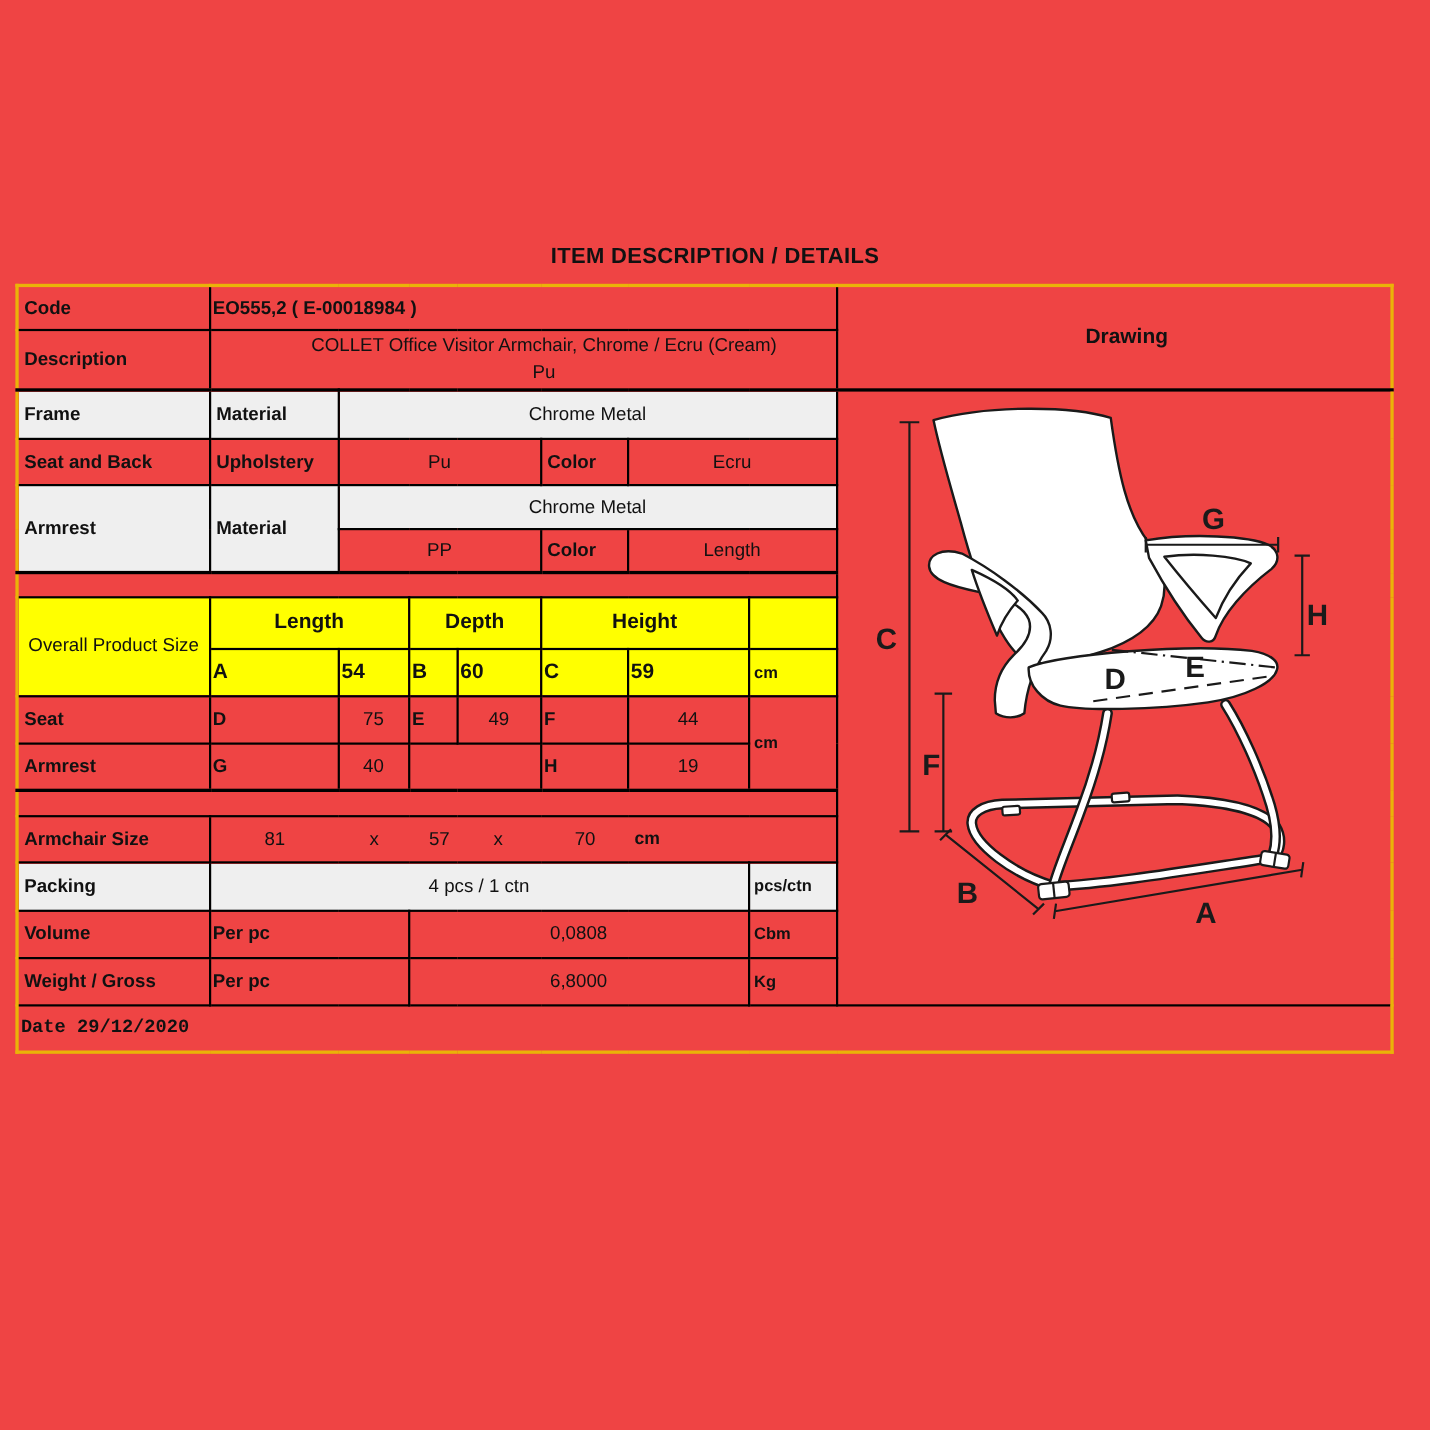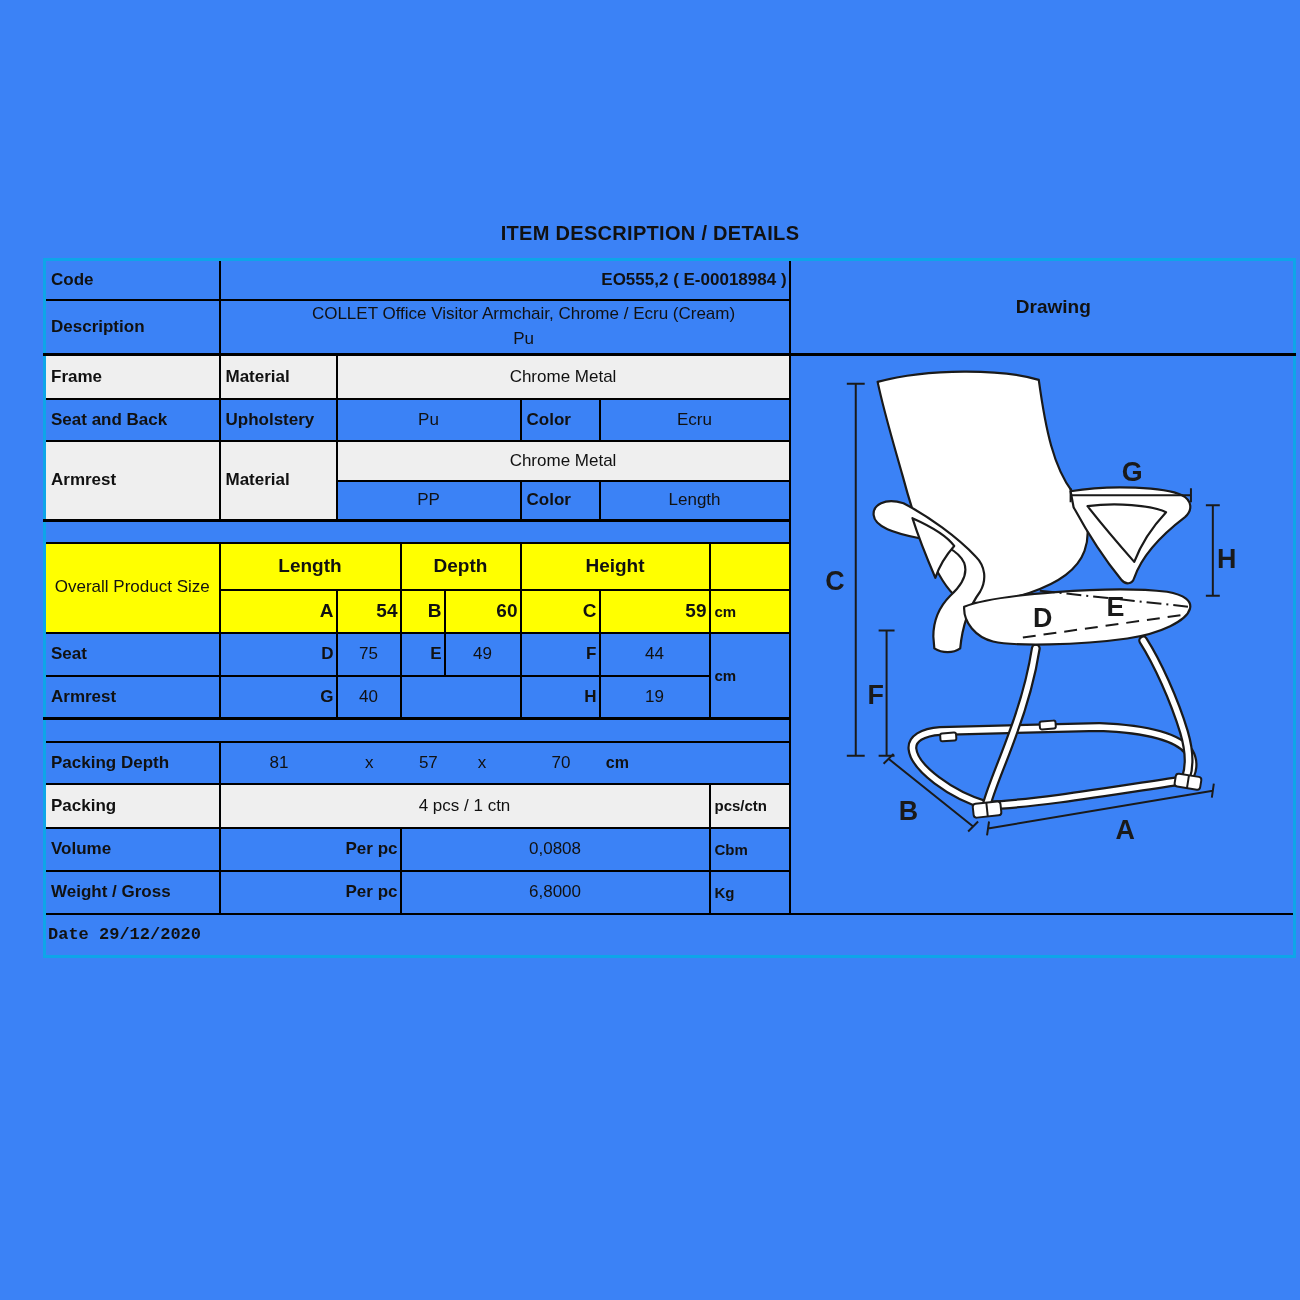--- a/index.html
+++ b/index.html
@@ -1,33 +1,33 @@
 <!DOCTYPE html>
 <html style="--yellow: #ffff00; --shade: #efefef; --line: #1a1a1a;"><head>
 <meta charset="utf-8">
 <style>
   :root { --yellow:#ffff00; --shade:#efefef; --line:#1a1a1a; }
   html,body { margin:0; padding:0; background:#fff; }
   .page {
-    position:relative; width:1300px; height:1300px; background:#3b82f6;
+    position:relative; width:1300px; height:1300px; background:#ef4444;
     font-family:"Liberation Sans", sans-serif; color:#111;
   }
   .title {
     position:absolute; top:222px; left:0; width:100%;
     text-align:center; font-weight:bold; font-size:20px; letter-spacing:.3px;
   }
   table.spec {
-    position:absolute; left:43px; top:258px; width:1250px;
+    position:absolute; left:14px; top:258px; width:1250px;
     border-collapse:collapse; table-layout:fixed;
-    border:3px solid #0ea5e9;
+    border:3px solid #eab308;
   }
   td { border:2px solid #000; padding:0 2px; font-size:17px; overflow:hidden; vertical-align:middle; }
   .lbl  { font-weight:bold; text-align:left; padding-left:5px; }
   .val  { text-align:center; font-weight:normal; }
-  .valb { text-align:right; font-weight:bold; }
+  .valb { text-align:left; font-weight:bold; }
   .big  { font-size:19px; }
   .unit { font-weight:bold; font-size:15px; text-align:left; padding-left:4px; }
   .shade  { background:var(--shade); }
   .yellow { background:var(--yellow); }
   .hdr  { font-weight:bold; font-size:19px; text-align:center; }
   .lblc { font-weight:normal; text-align:center; line-height:1.3; }
   .desc { white-space:pre-line; text-align:center; line-height:1.45;padding-left:40px; }
   .bb3  { border-bottom-width:3px; }
   .datec { font-weight:bold;font-family:Liberation Mono, monospace; }
   .drawhdr { text-align:center; font-weight:bold; font-size:19px; border-bottom-width:3px;padding-left:25px; }
@@ -220,21 +220,21 @@
         <td class="bb3" colspan="2"></td>
         <td class="valb bb3">H</td>
         <td class="val bb3">19</td>
       </tr>
 
       <tr style="height:23px">
         <td colspan="8"></td>
       </tr>
 
       <tr style="height:42px">
-        <td class="lbl">Packing Depth</td>
+        <td class="lbl">Armchair Size</td>
         <td colspan="7">
           <div class="packline">
             <span style="left:10%">81</span>
             <span style="left:26%">x</span>
             <span style="left:36.5%">57</span>
             <span style="left:46%">x</span>
             <span style="left:60%">70</span>
             <span class="u" style="left:70%">cm</span>
           </div>
         </td>

